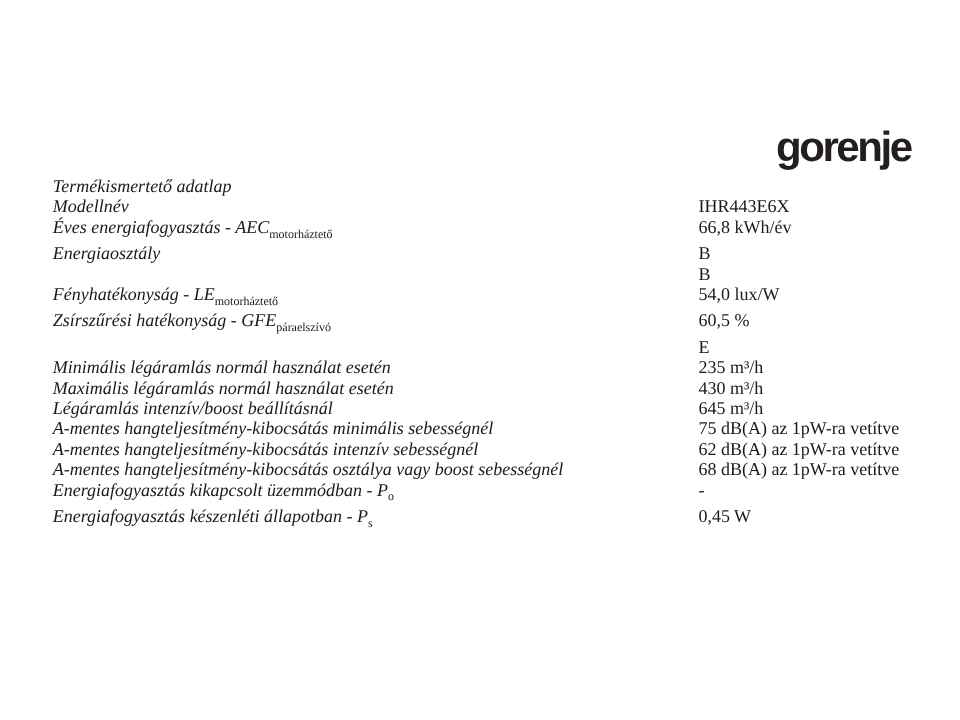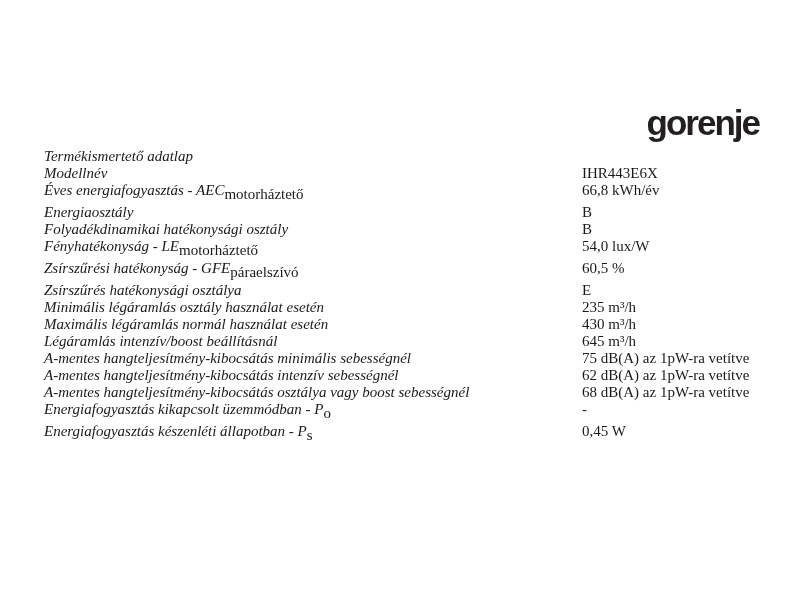--- a/index.html
+++ b/index.html
@@ -47,21 +47,21 @@
   .row .label {
     display: inline;
     font-style: italic;
   }
   .row .value {
     position: absolute;
     left: 538px;
     top: 0;
   }
   sub.spec-sub {
-    font-size: 15px;
+    font-size: 10px;
     line-height: 0;
   }
 </style>
 </head>
 <body>
 
 <div class="sheet">
   <div class="logo">gorenje</div>
   <div class="spec-table">
       <div class="row">
@@ -74,37 +74,35 @@
   </div>
       <div class="row has-sub">
     <span class="label">Éves energiafogyasztás - AEC</span><sub class="spec-sub">motorháztető</sub>
     <span class="value">66,8 kWh/év</span>
   </div>
       <div class="row">
     <span class="label">Energiaosztály</span>
     <span class="value">B</span>
   </div>
       <div class="row">
-    <span class="label">Folyadékdinamikai hatékonysági osztály</span>
     <span class="value">B</span>
   </div>
       <div class="row has-sub">
     <span class="label">Fényhatékonyság - LE</span><sub class="spec-sub">motorháztető</sub>
     <span class="value">54,0 lux/W</span>
   </div>
       <div class="row has-sub">
     <span class="label">Zsírszűrési hatékonyság - GFE</span><sub class="spec-sub">páraelszívó</sub>
     <span class="value">60,5 %</span>
   </div>
       <div class="row">
-    <span class="label">Zsírszűrés hatékonysági osztálya</span>
     <span class="value">E</span>
   </div>
       <div class="row">
-    <span class="label">Minimális légáramlás osztály használat esetén</span>
+    <span class="label">Minimális légáramlás normál használat esetén</span>
     <span class="value">235 m³/h</span>
   </div>
       <div class="row">
     <span class="label">Maximális légáramlás normál használat esetén</span>
     <span class="value">430 m³/h</span>
   </div>
       <div class="row">
     <span class="label">Légáramlás intenzív/boost beállításnál</span>
     <span class="value">645 m³/h</span>
   </div>

